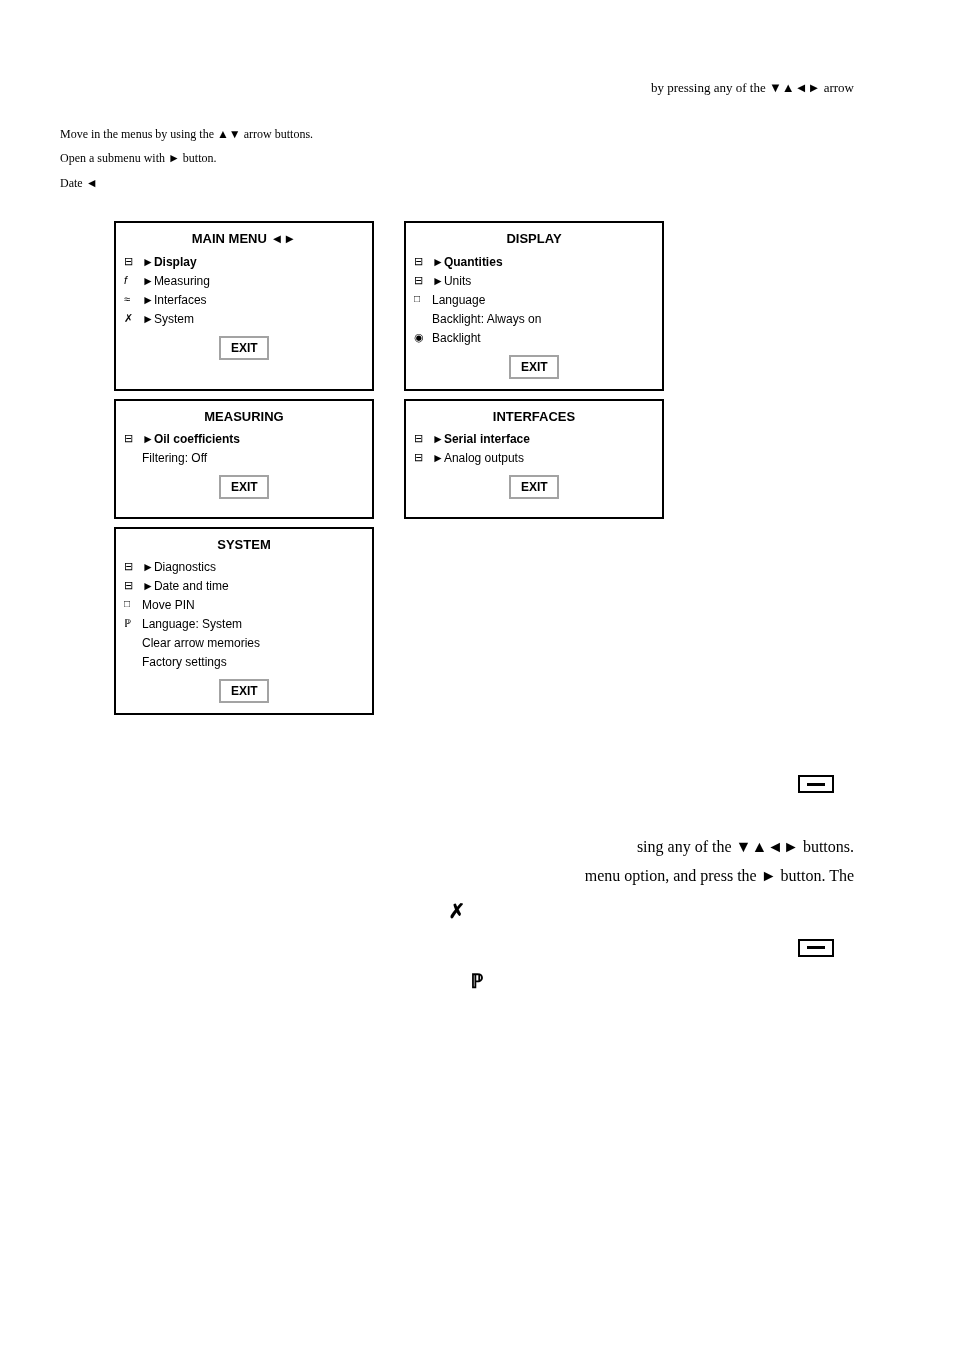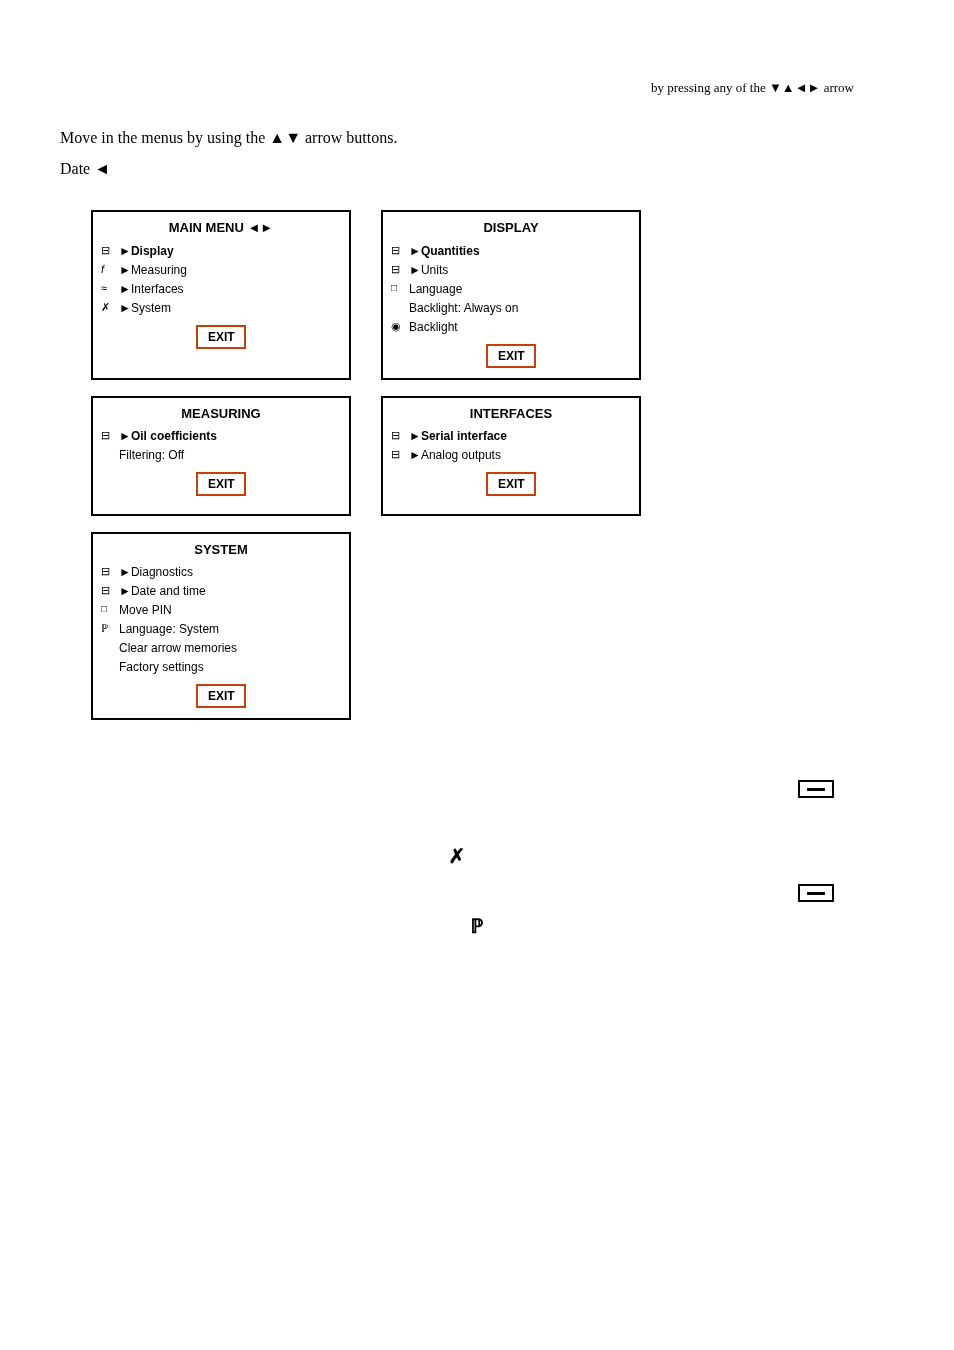--- a/index.html
+++ b/index.html
@@ -20,34 +20,34 @@
     .line-arrows-top {
       text-align: right;
       font-size: 13px;
       margin-bottom: 28px;
       padding-right: 40px;
     }
 
     .instructions-block {
       margin-bottom: 28px;
       line-height: 1.7;
-      font-size: 16px;
+      font-size: 12px;
     }
 
     .instructions-block p {
       margin-bottom: 4px;
     }
 
     
     .menu-screens {
       display: grid;
       grid-template-columns: 260px 260px;
       grid-template-rows: auto auto auto;
-      gap: 16px 30px;
-      margin-left: 31px;
+      gap: 8px 30px;
+      margin-left: 54px;
       margin-bottom: 60px;
     }
 
     .menu-box {
       border: 2px solid #000;
       padding: 6px 8px 8px 8px;
       font-size: 13px;
       line-height: 1.5;
       position: relative;
       min-height: 120px;
@@ -81,21 +81,21 @@
       font-weight: normal;
     }
 
     .menu-item-text.bold {
       font-weight: bold;
     }
 
     .exit-btn {
       display: block;
       text-align: center;
-      border: 2px solid #c2410c;
+      border: 2px solid #a3a3a3;
       font-weight: bold;
       font-family: Arial, sans-serif;
       font-size: 12px;
       padding: 1px 10px;
       width: 50px;
       margin: 8px auto 2px auto;
     }
 
     
     .bottom-section {
@@ -130,20 +130,21 @@
 <body>
 
 <div class="page-content">
 
   <div class="line-arrows-top">
     <span>by pressing any of the ▼▲◄► arrow</span>
   </div>
 
   <div class="instructions-block">
     <p>Move in the menus by using the ▲▼ arrow buttons.</p>
+    <p>Open a submenu with ► button.</p>
     <p>Date ◄</p>
   </div>
 
   <div class="menu-screens">
 
     <div class="menu-box">
       <div class="menu-box-title">MAIN MENU ◄►</div>
       <div class="menu-item">
         <span class="menu-item-icon">⊟</span>
         <span class="menu-item-text bold">►Display</span>
@@ -247,20 +248,22 @@
 
   <div class="bottom-section">
 
     <div style="display:flex; justify-content:flex-end; padding-right:60px; margin-bottom:10px;">
       <div class="small-rect-icon">
         <div class="small-rect-inner"></div>
       </div>
     </div>
 
     <div class="bottom-text-block">
+      <div>sing any of the ▼▲◄► buttons.</div>
+      <div>menu option, and press the ► button. The</div>
       <div style="text-align:center; font-size:20px; font-weight:bold; padding-right:0px; margin-top:2px;">✗</div>
     </div>
 
     <div style="display:flex; justify-content:flex-end; padding-right:60px; margin-top:10px;">
       <div class="small-rect-icon">
         <div class="small-rect-inner"></div>
       </div>
     </div>
 
     <div style="text-align:center; font-size:20px; font-weight:bold; margin-top:10px;">ℙ</div>

